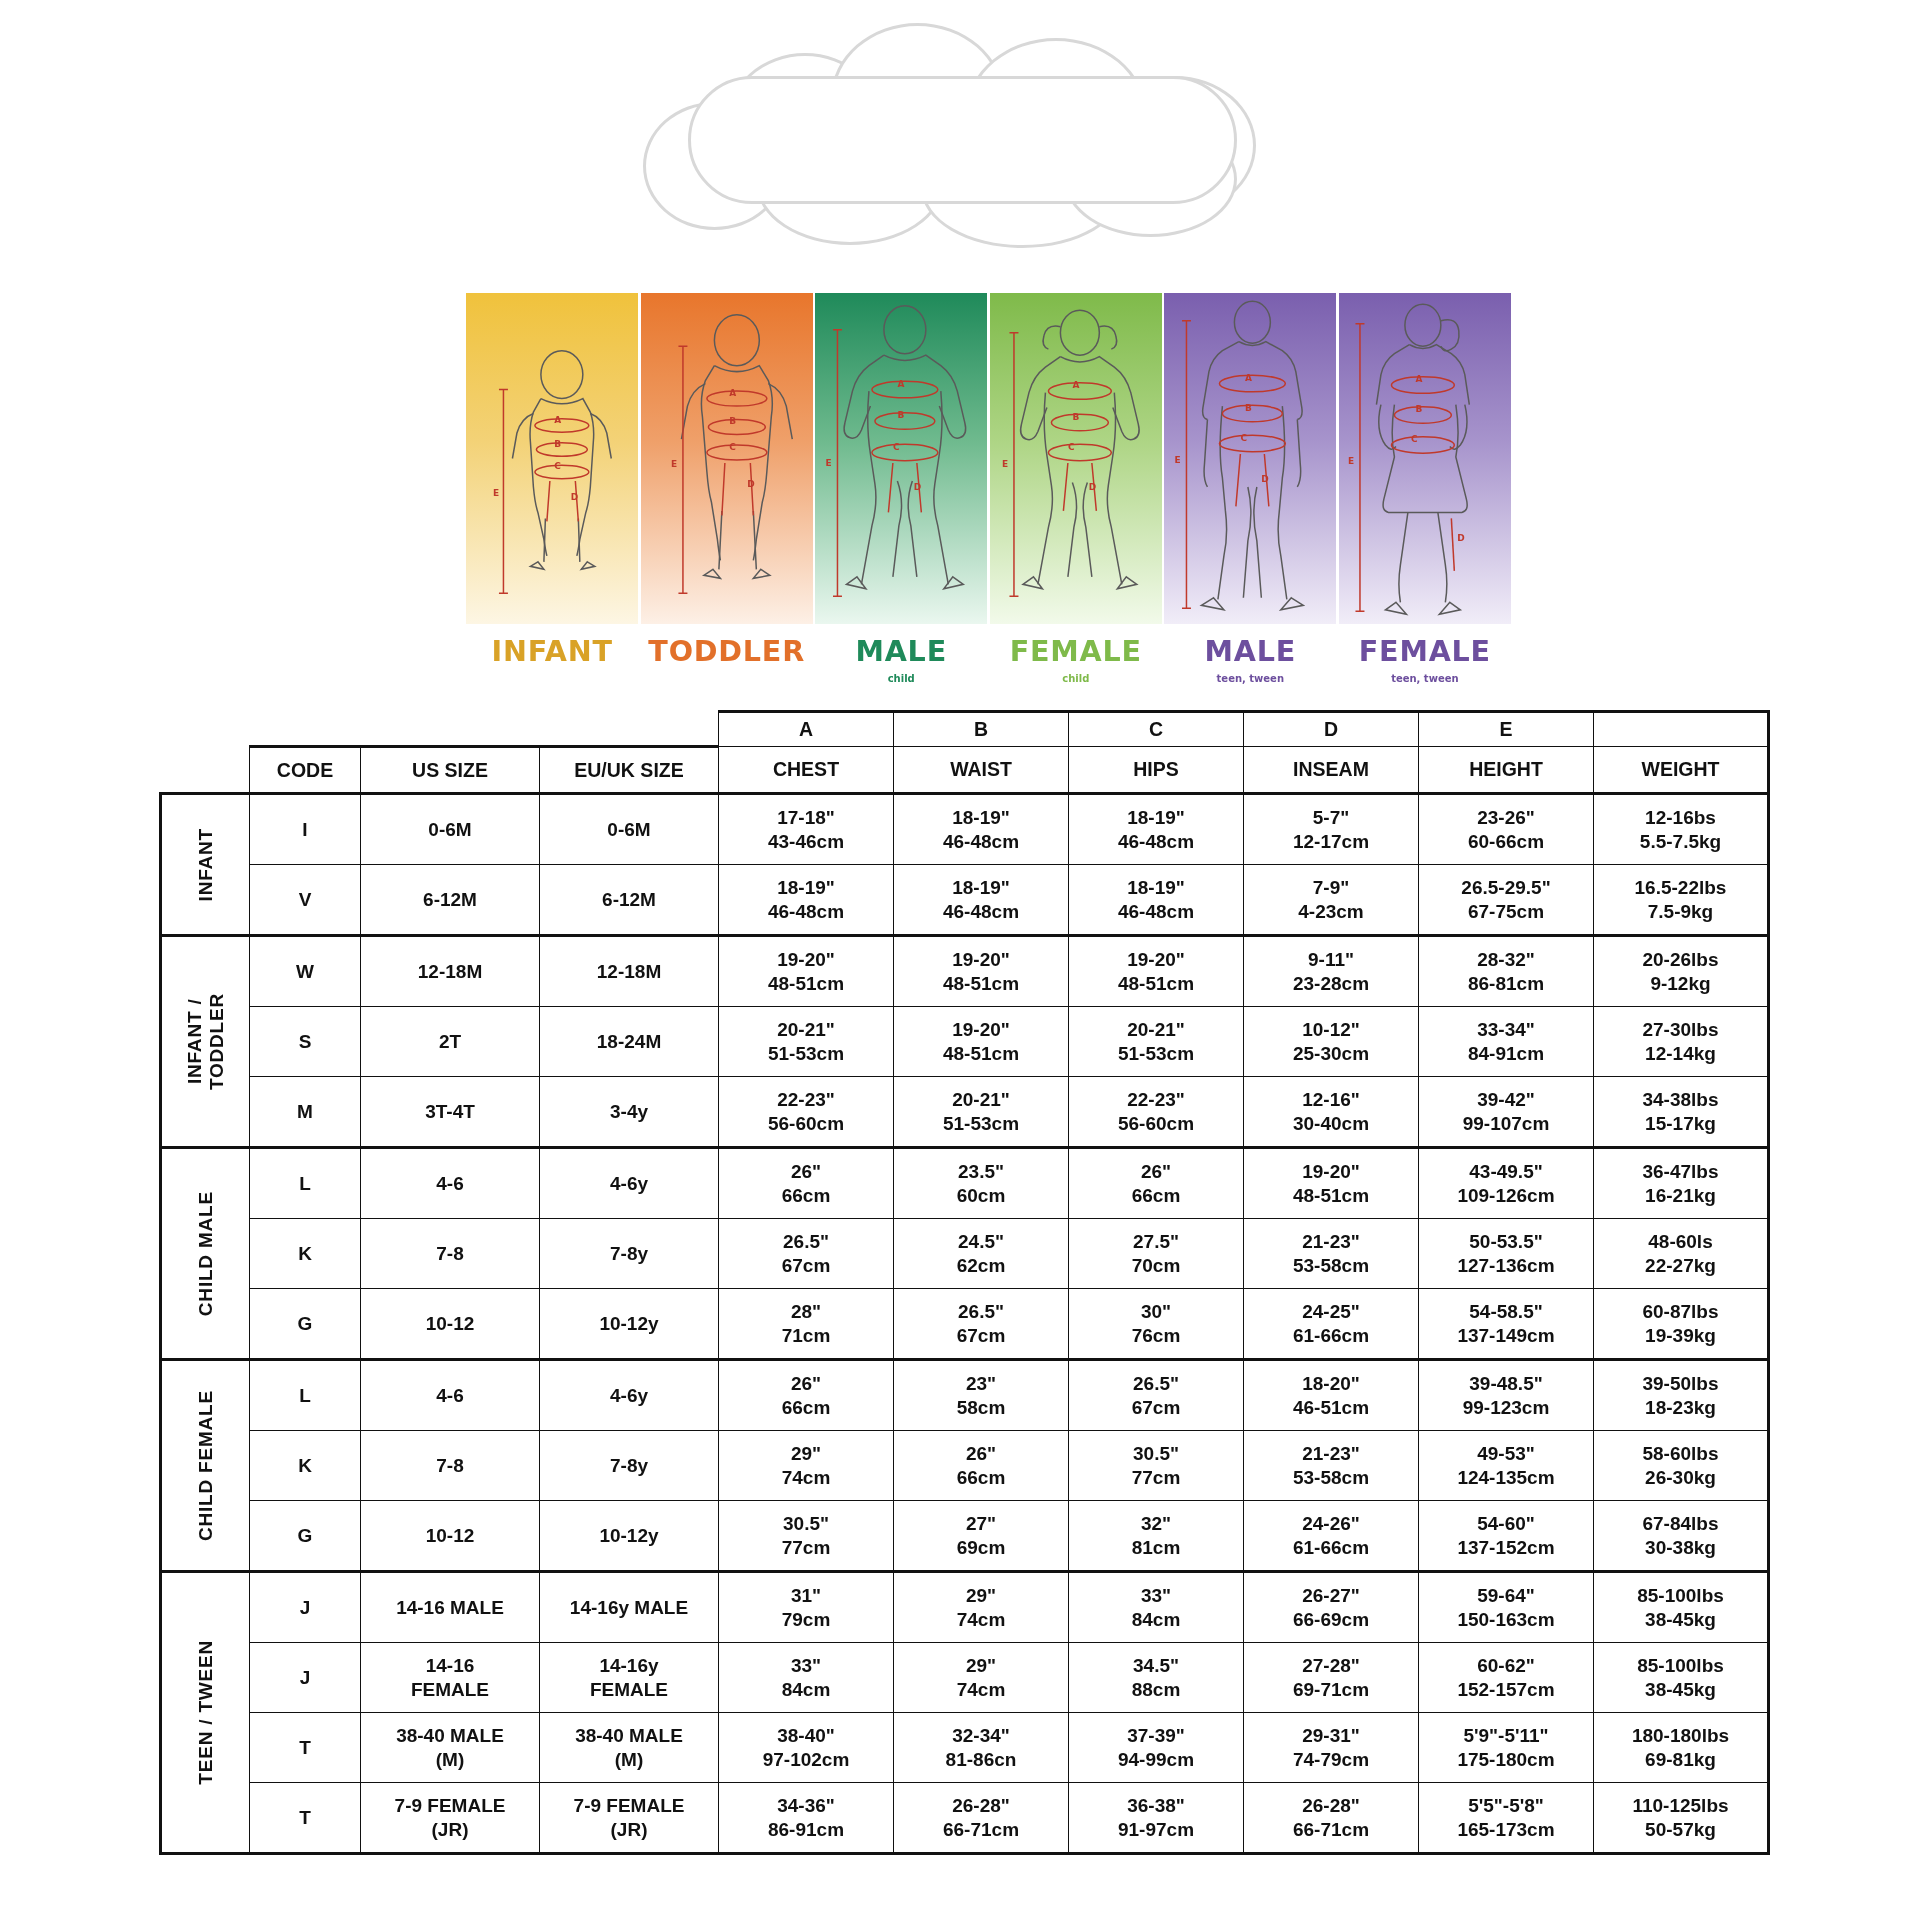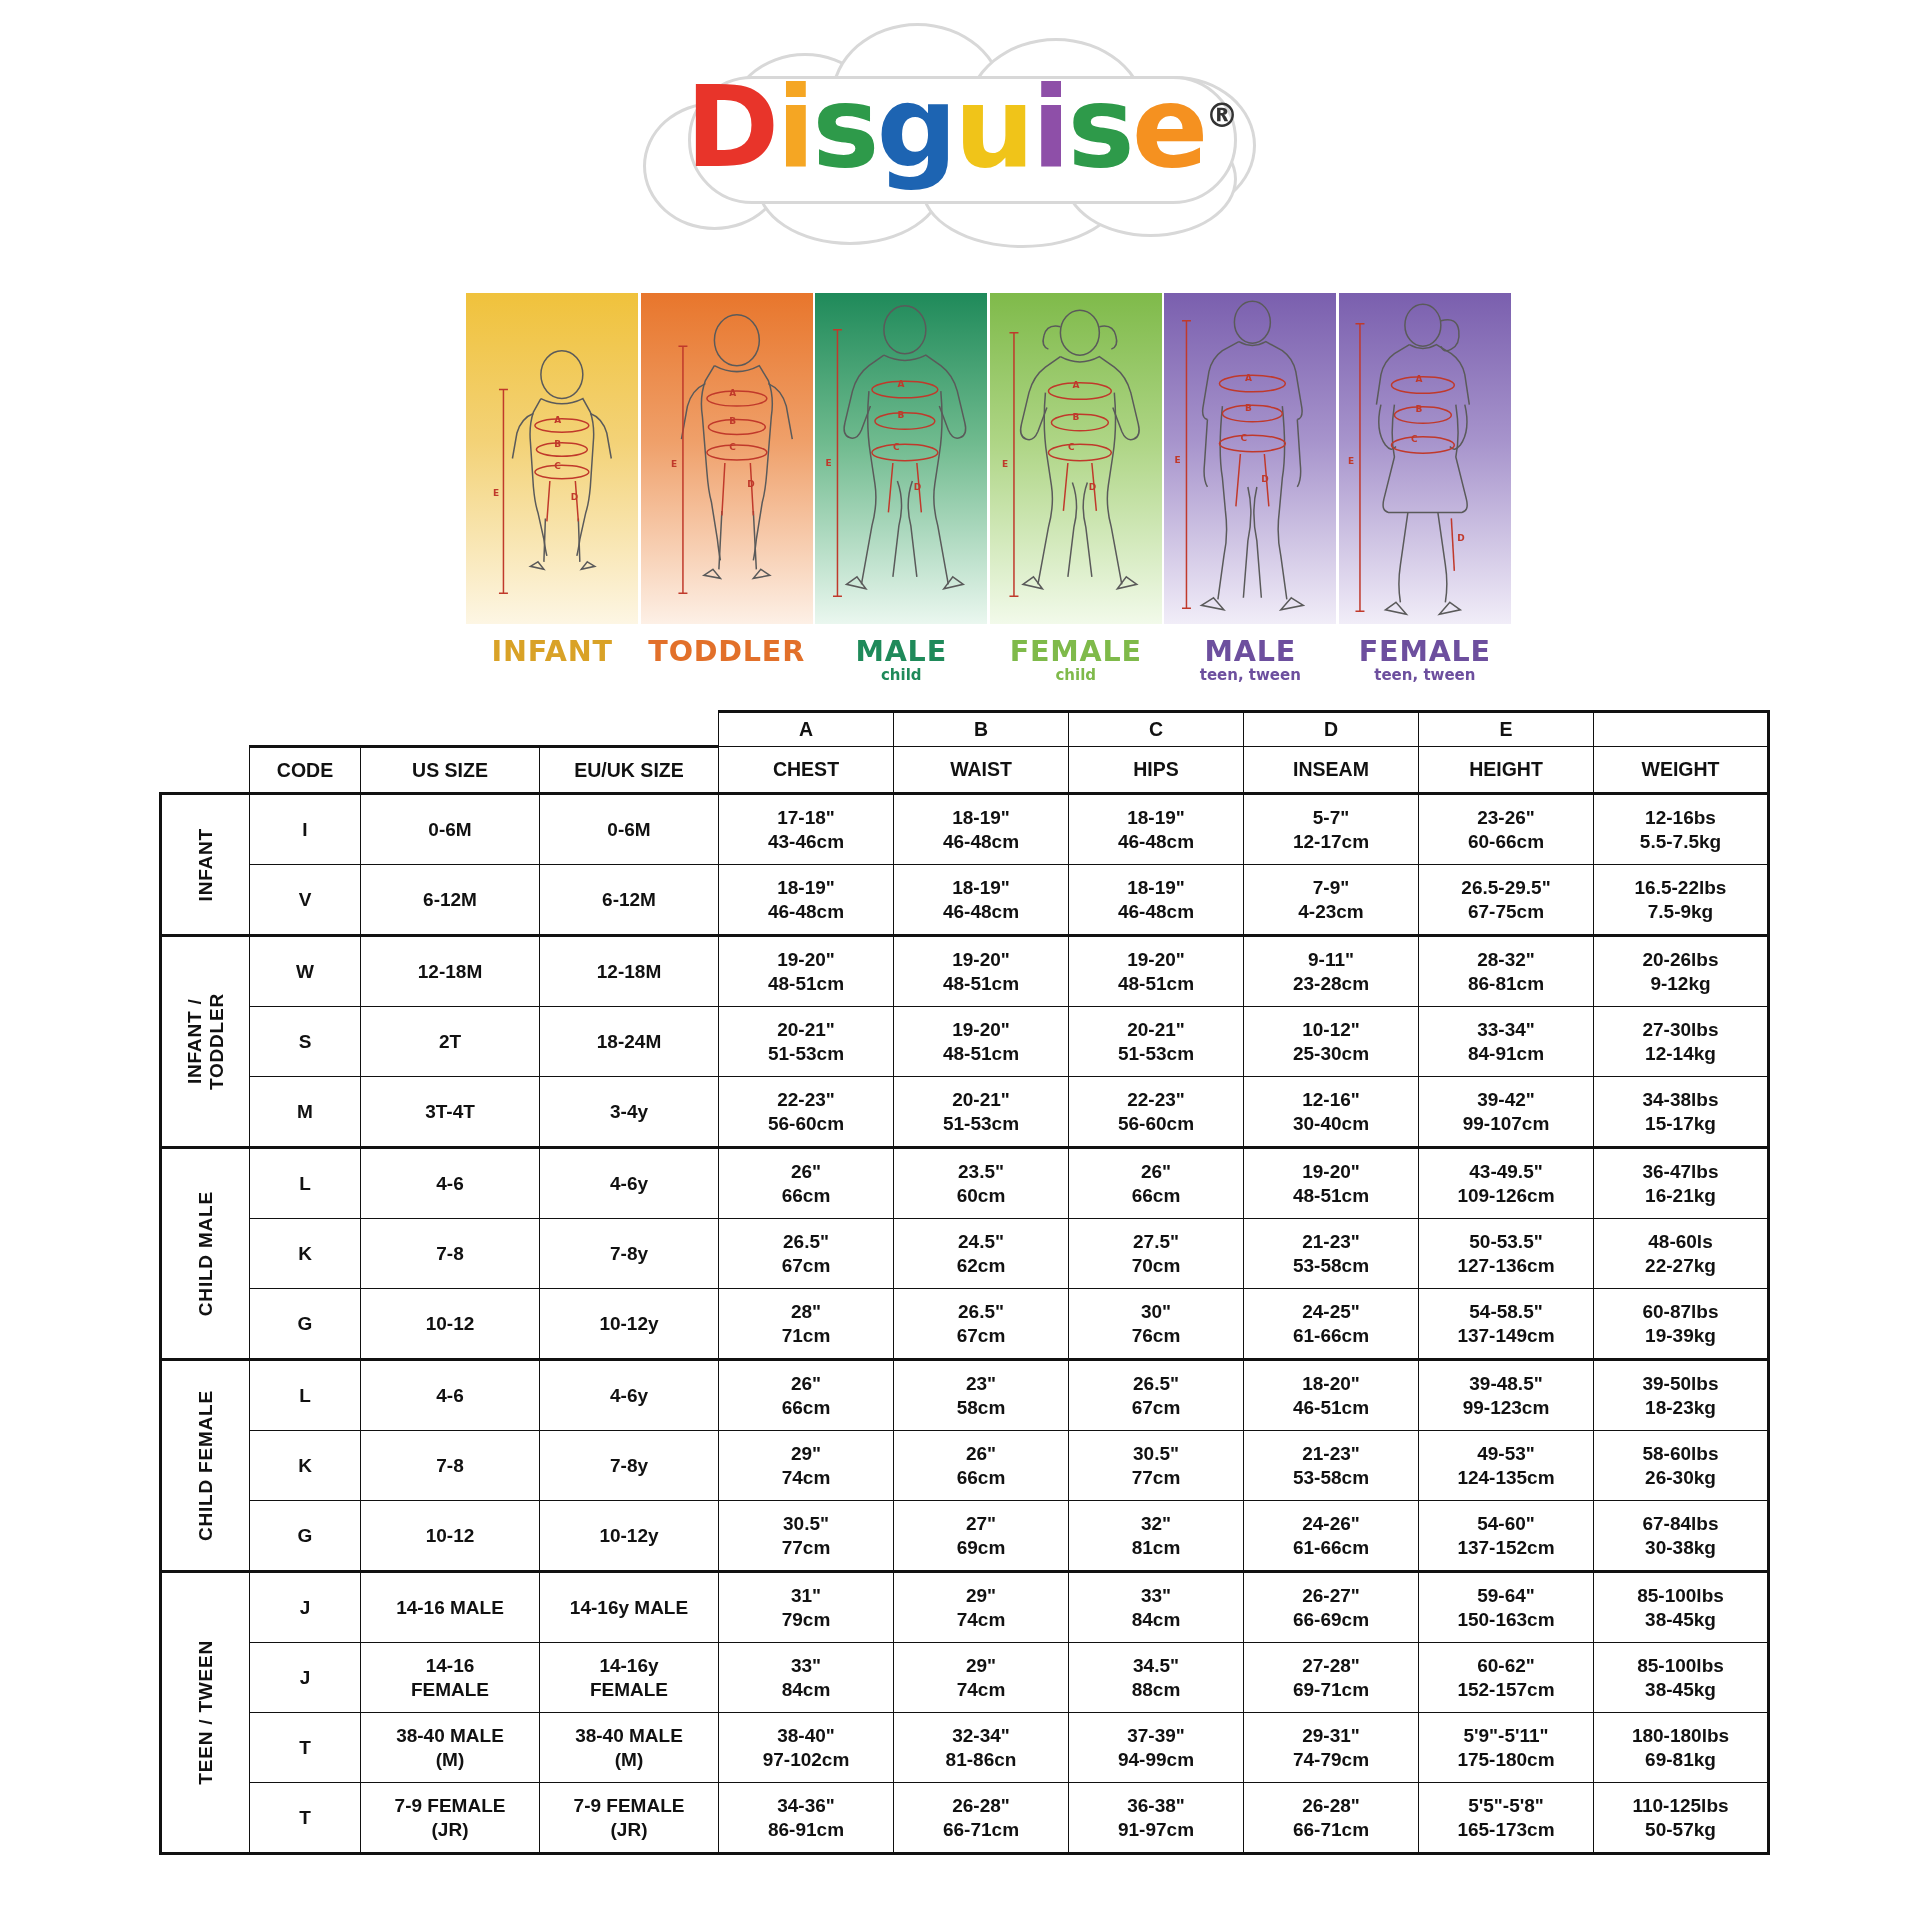--- a/index.html
+++ b/index.html
@@ -120,21 +120,21 @@
     letter-spacing: 0.8px;
   }
   .fig-sub {
     position: absolute;
     bottom: 0px;
     left: 0;
     width: 100%;
     text-align: center;
     font-family: "DejaVu Sans", sans-serif;
     font-weight: bold;
-    font-size: 15px;
+    font-size: 10px;
   }
   .c-infant { color: #d9a227; }
   .c-toddler { color: #e2702a; }
   .c-male-c { color: #1f8a5a; }
   .c-female-c { color: #7fba4a; }
   .c-teen { color: #6d4f9e; }
 
   
   .table-wrap {
     position: absolute;
@@ -222,23 +222,20 @@
     <div class="logo-cloud">
       <div class="blob" style="left:83px;  top:30px;  width:158px; height:143px;"></div>
       <div class="blob" style="left:0px;    top:79px; width:143px; height:128px;"></div>
       <div class="blob" style="left:188px;  top:0px;   width:173px; height:150px;"></div>
       <div class="blob" style="left:323px;  top:15px;  width:180px; height:150px;"></div>
       <div class="blob" style="left:451px;  top:53px;  width:162px; height:139px;"></div>
       <div class="blob" style="left:113px;  top:98px; width:188px; height:124px;"></div>
       <div class="blob" style="left:278px;  top:105px; width:203px; height:120px;"></div>
       <div class="blob" style="left:421px;  top:98px; width:173px; height:116px;"></div>
       <div class="blob" style="left:45px;   top:53px;  width:549px; height:128px; border-radius:68px;"></div>
-      <div class="logo-text">
-        <span class="l-d">D</span><span class="l-i">i</span><span class="l-s">s</span><span class="l-g">g</span><span class="l-u">u</span><span class="l-i2">i</span><span class="l-s2">s</span><span class="l-e">e</span><span class="l-r">®</span>
-      </div>
     </div>
   </div>
 
   <div class="figures">
 
     <div class="fig-col">
       <div class="grad g-infant"></div>
       <svg class="person" viewBox="0 0 230 440">
         <g fill="none" stroke="#5a5a5a" stroke-width="2">
           <ellipse cx="128" cy="108" rx="28" ry="32"></ellipse>

